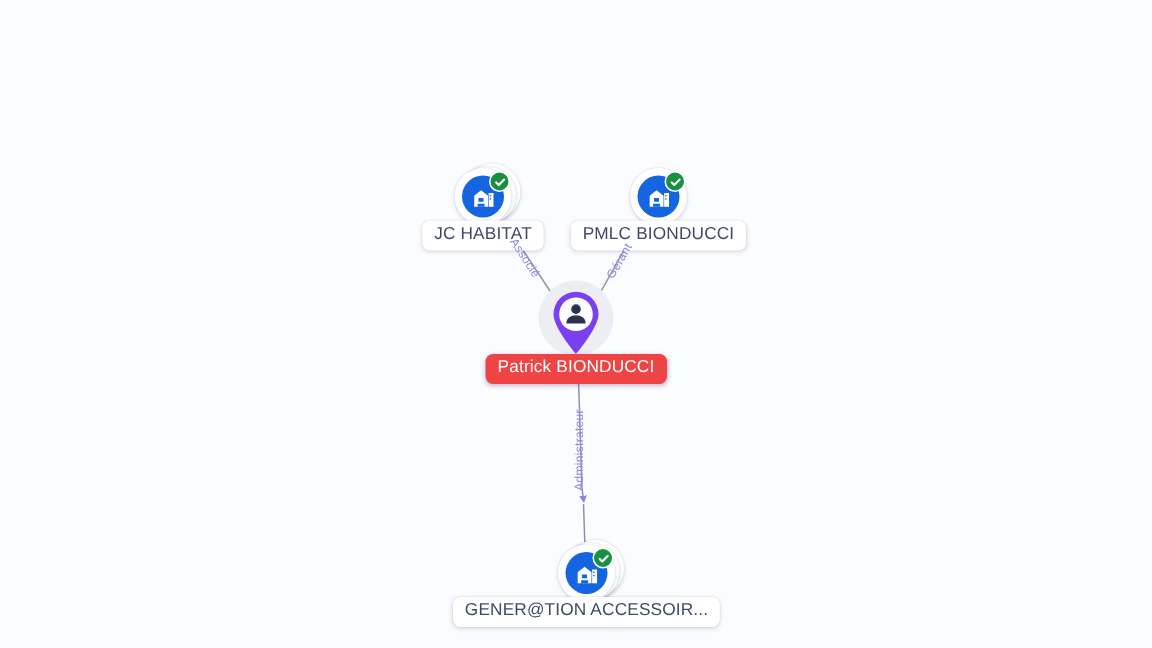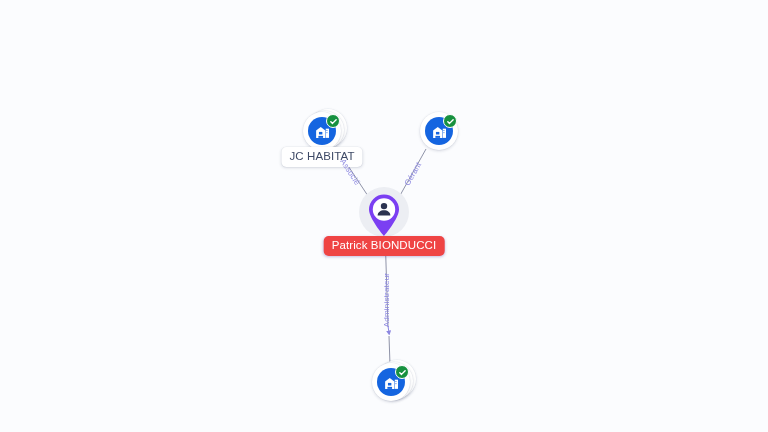--- a/index.html
+++ b/index.html
@@ -176,20 +176,21 @@
         <path d="M6.2 18.2h6.6v2.8H6.2z" fill="#1565e0"></path>
         <path d="M7 12.6h4.8v3.6H7z" fill="#1565e0"></path>
       </svg>
     </div>
     <div class="verif-badge">
       <svg width="9" height="9" viewBox="0 0 12 12">
         <path d="M2.4 6.2L4.7 8.5L9.5 3.6" stroke="#ffffff" stroke-width="1.9" fill="none" stroke-linecap="round" stroke-linejoin="round"></path>
       </svg>
     </div>
   </div>
+  <div class="label label-company" style="left:439px; top:147px;">PMLC BIONDUCCI</div>
 
   <div class="node" style="left:384px; top:212px;">
     <div class="person-halo"></div>
     <div class="node-hit"></div>
     <div class="person-pin">
       <svg width="38" height="46" viewBox="0 0 38 46">
         <path d="M19 45 C19 45 4 27.5 4 18.5 A15 15 0 1 1 34 18.5 C34 27.5 19 45 19 45 Z" fill="#7b3ff2"></path>
         <circle cx="19" cy="18.5" r="11.2" fill="#ffffff"></circle>
         <circle cx="19" cy="15.1" r="3.2" fill="#2c3350"></circle>
         <path d="M12.6 24.6c0-3.5 2.9-5.4 6.4-5.4s6.4 1.9 6.4 5.4z" fill="#2c3350"></path>
@@ -212,18 +213,19 @@
         <path d="M6.2 18.2h6.6v2.8H6.2z" fill="#1565e0"></path>
         <path d="M7 12.6h4.8v3.6H7z" fill="#1565e0"></path>
       </svg>
     </div>
     <div class="verif-badge">
       <svg width="9" height="9" viewBox="0 0 12 12">
         <path d="M2.4 6.2L4.7 8.5L9.5 3.6" stroke="#ffffff" stroke-width="1.9" fill="none" stroke-linecap="round" stroke-linejoin="round"></path>
       </svg>
     </div>
   </div>
+  <div class="label label-company" style="left:391px; top:398px;">GENER@TION ACCESSOIR...</div>
 
   <div class="edge-label" style="left:350px; top:172px; transform:translate(-50%,-50%) rotate(57deg);">Associé</div>
   <div class="edge-label" style="left:413px; top:174px; transform:translate(-50%,-50%) rotate(-60deg);">Gérant</div>
   <div class="edge-label" style="left:386px; top:300px; transform:translate(-50%,-50%) rotate(-90deg);">Administrateur</div>
 
 </div>
 
 </body></html>

